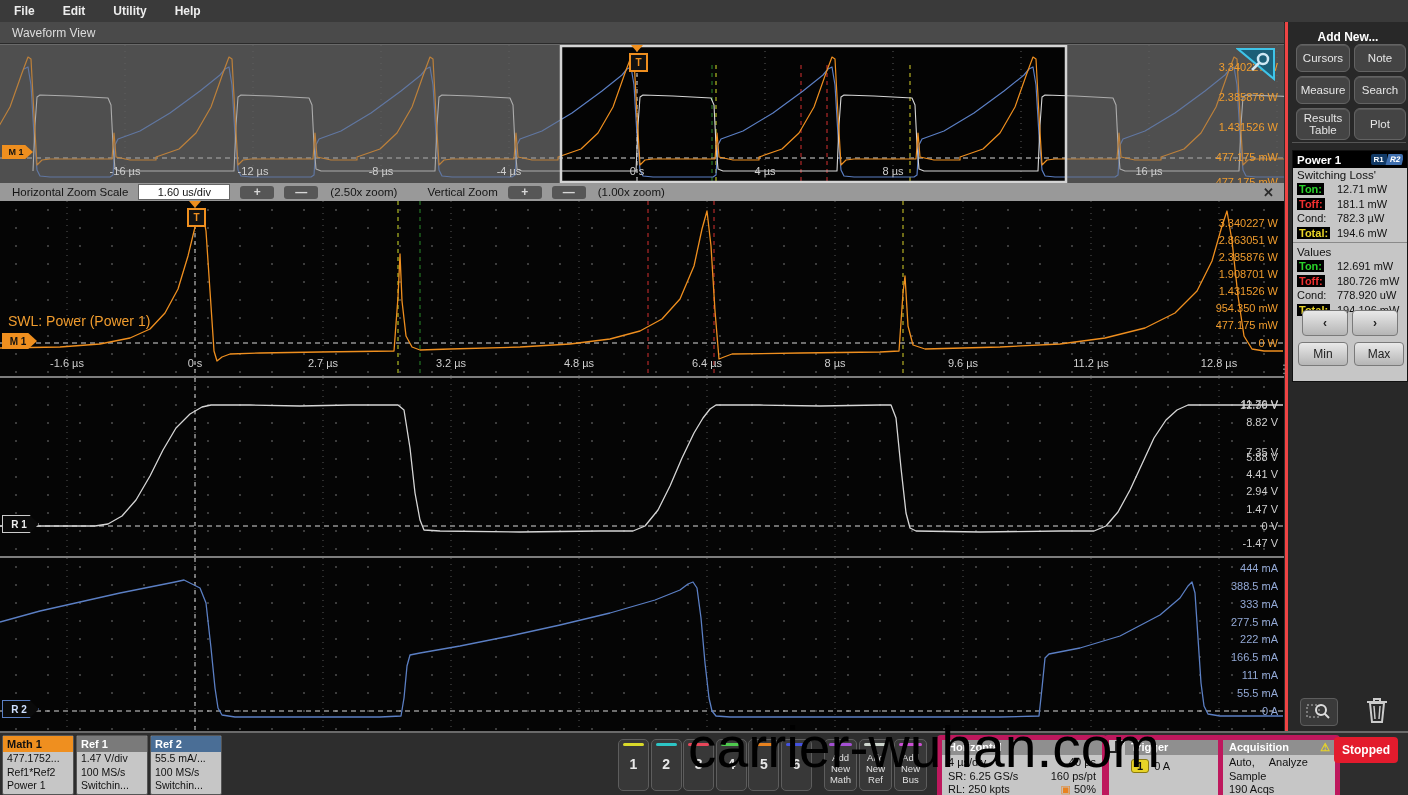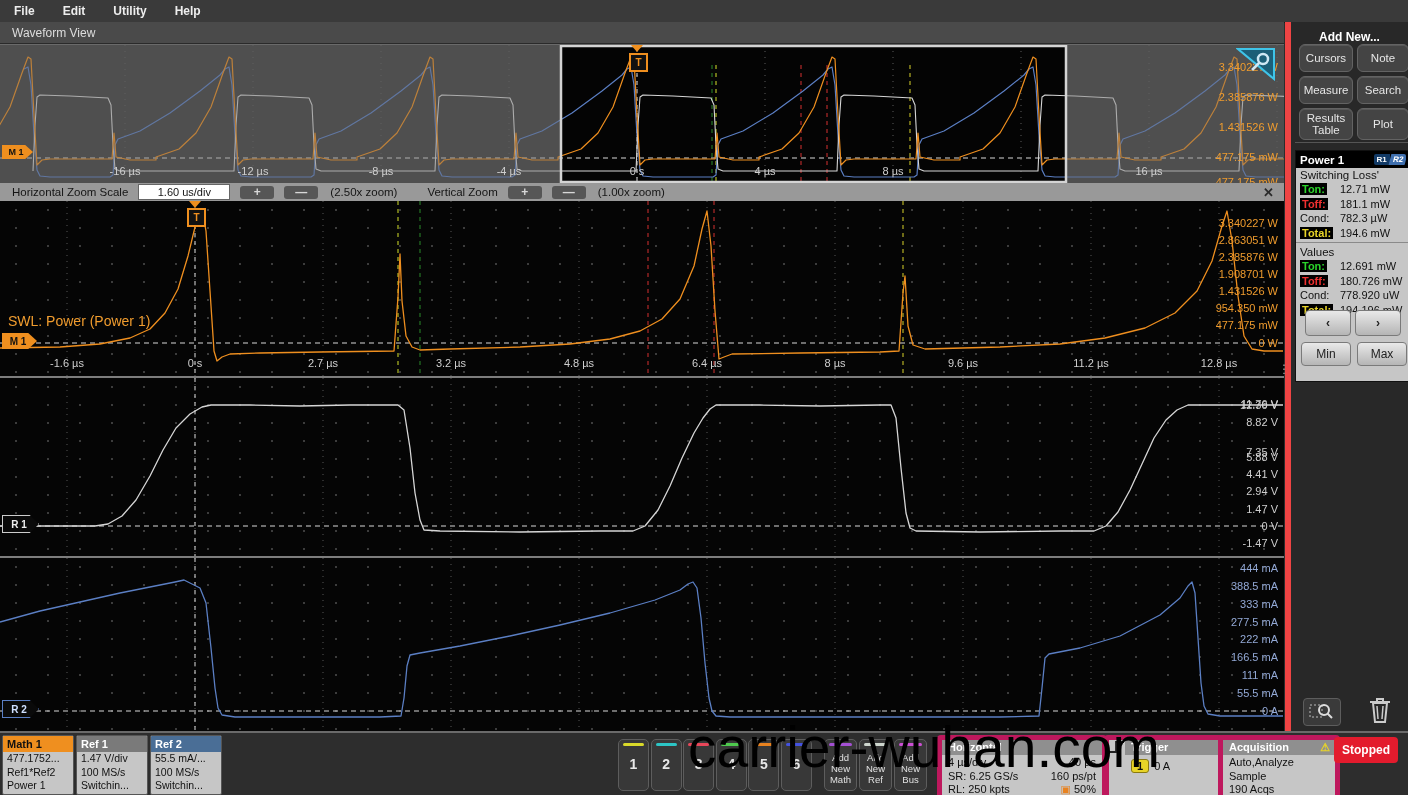--- a/index.html
+++ b/index.html
@@ -31,21 +31,21 @@
   .chanbtn .stripe{position:absolute;top:3px;left:4px;right:4px;height:3px;border-radius:2px;}
   .chanbtn .num{position:absolute;top:16px;width:100%;text-align:center;color:#e8e8e8;font-size:14px;font-weight:bold;}
   .addbtn{position:absolute;top:6px;width:31px;height:50px;background:#383838;border:1px solid #5d5d5d;border-radius:5px;}
   .addbtn .lbl{position:absolute;top:12px;width:100%;text-align:center;color:#e0e0e0;font-size:9.5px;line-height:11px;}
   .statuspanel{position:absolute;top:2px;background:#c6c6c6;border:5px solid #be185d;border-radius:4px;overflow:hidden;}
   .statuspanel .hd{height:15px;background:#8f8f8f;color:#fff;font-size:11px;font-weight:bold;padding-left:6px;line-height:15px;position:relative;}
   .statuspanel .bd{font-size:11px;color:#111;padding:1px 6px;}
   .srow{display:flex;justify-content:space-between;line-height:13.5px;}
   #stoppedbtn{position:absolute;background:#e31b2d;color:#fff;font-size:12px;font-weight:bold;border-radius:4px;display:flex;align-items:center;justify-content:center;}
   
-  #sidebar{left:1285px;top:22px;width:123px;height:773px;background:#282828;border-left:6px solid #ef4444;box-sizing:border-box;}
+  #sidebar{left:1285px;top:22px;width:123px;height:773px;background:#282828;border-left:3px solid #ef4444;box-sizing:border-box;}
   #addnew-title{color:#fff;font-size:12px;font-weight:bold;text-align:center;margin-top:8px;}
   .sbtn{position:absolute;background:#444;border:1px solid #636363;border-radius:6px;color:#e6e6e6;font-size:11.5px;display:flex;align-items:center;justify-content:center;text-align:center;line-height:12px;box-shadow:inset 0 1px 0 #585858;}
   #pwrbadge{position:absolute;left:4px;top:128px;width:114px;border:1px solid #111;background:#c6c6c6;}
   #pwrhdr{height:17px;background:#000;color:#fff;font-size:11.5px;font-weight:bold;display:flex;align-items:center;padding:0 4px;justify-content:space-between;}
   .srcchip{display:flex;height:11px;font-size:8px;font-weight:bold;border-radius:2px;overflow:hidden;}
   .srcchip span{padding:0 3px;line-height:11px;color:#fff;}
   .mrow{display:flex;font-size:11px;line-height:14.5px;padding:0 4px;color:#111;}
   .mrow .ml{min-width:34px;}
   .mrow .mv{margin-left:6px;white-space:nowrap;}
   .tagk{background:#000;padding:0 2px;font-weight:bold;}
@@ -441,21 +441,21 @@
         <span>0 A</span>
       </div>
     </div>
 
     <div class="statuspanel" style="left:1218px;width:112px;height:57px;">
       <div class="hd">
         <span>Acquisition</span>
         <span style="position:absolute;right:5px;top:0;color:#e8d428;">⚠</span>
       </div>
       <div class="bd">
-        <div class="srow" style="justify-content:flex-start;">
+        <div class="srow" style="justify-content:flex-start;gap:14px;">
             <span>Auto,</span>
             <span>Analyze</span>
           </div>
         <div style="line-height:13.5px;">Sample</div>
         <div style="line-height:13.5px;">190 Acqs</div>
       </div>
     </div>
 
     <div id="stoppedbtn" style="left:1334px;top:4px;width:64px;height:26px;">Stopped</div>
   </div>

